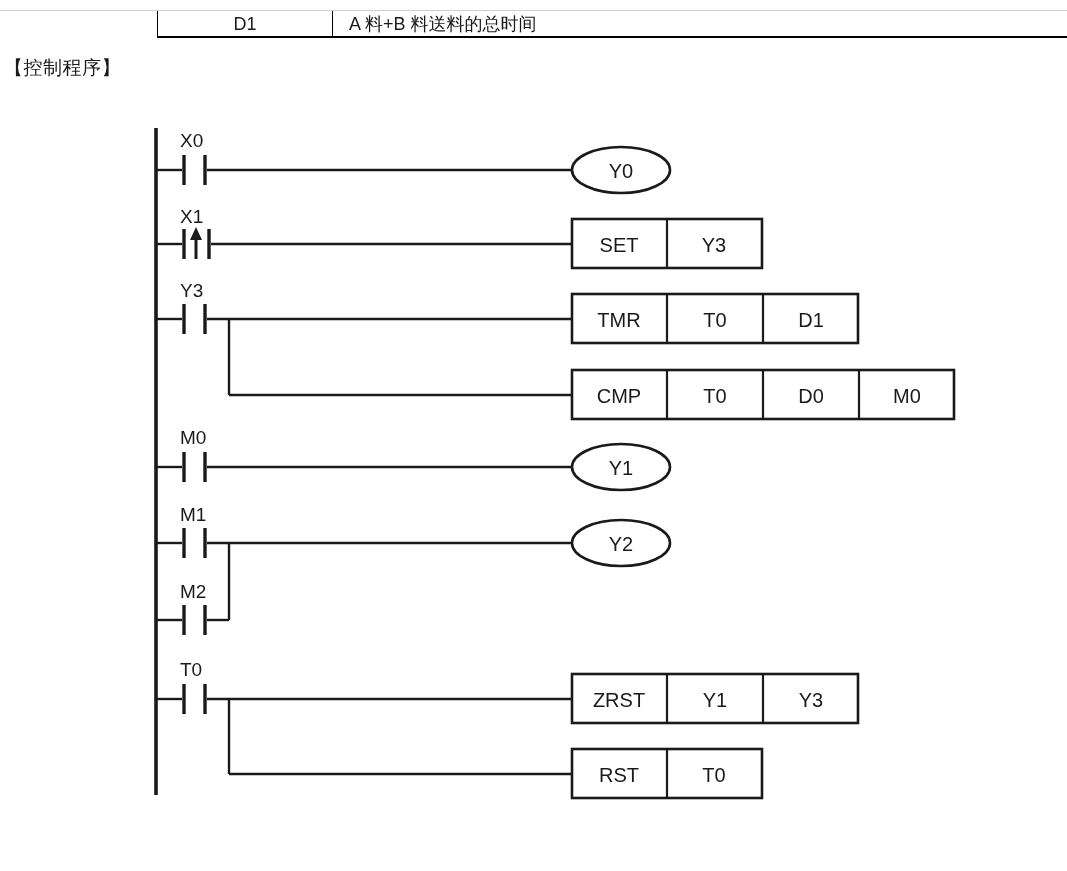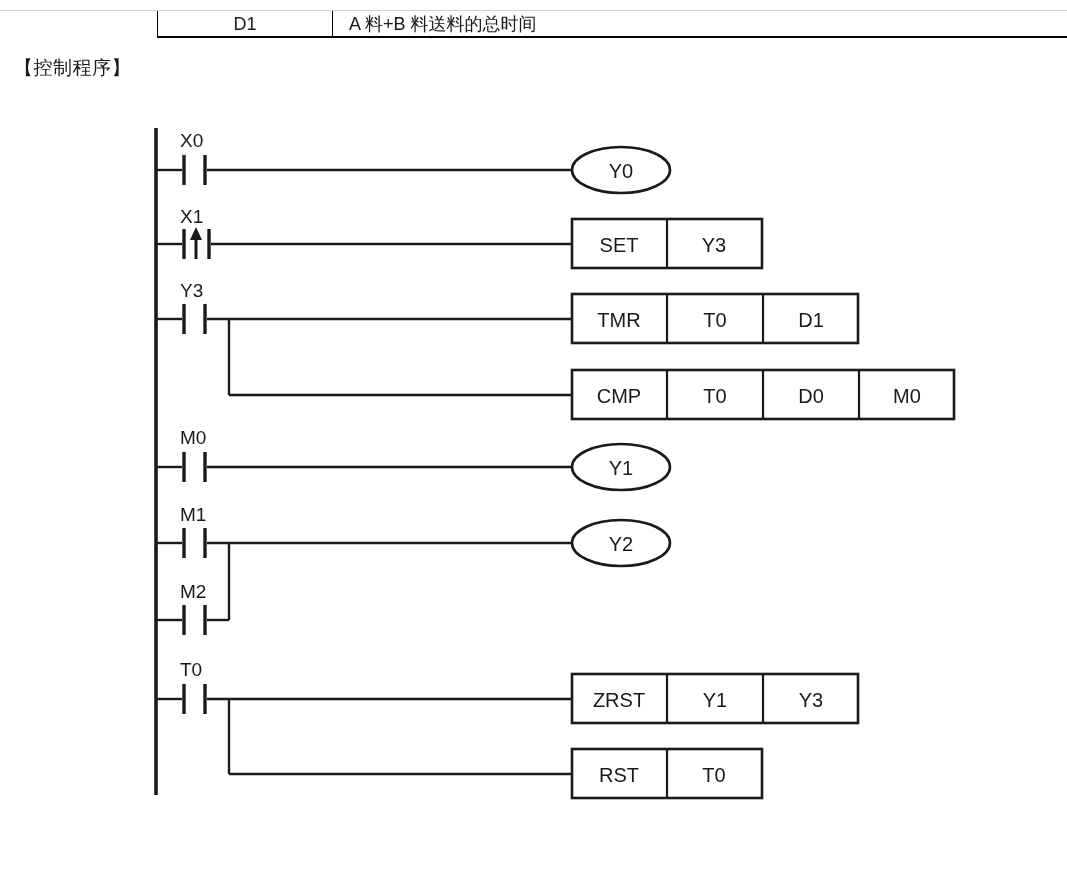--- a/index.html
+++ b/index.html
@@ -48,21 +48,21 @@
   #top-table .cell-desc {
     left: 176px; width: 750px;
     padding-left: 15px;
     text-align: left;
     box-sizing: border-box;
   }
 
   
   #section-heading {
     position: absolute;
-    left: 14px; top: 55px;
+    left: 4px; top: 55px;
     font-size: 19px;
     letter-spacing: 0.5px;
     font-family: "DejaVu Serif", "Liberation Serif", serif;
     white-space: nowrap;
   }
 
   
   #ladder {
     position: absolute;
     left: 0; top: 0;

